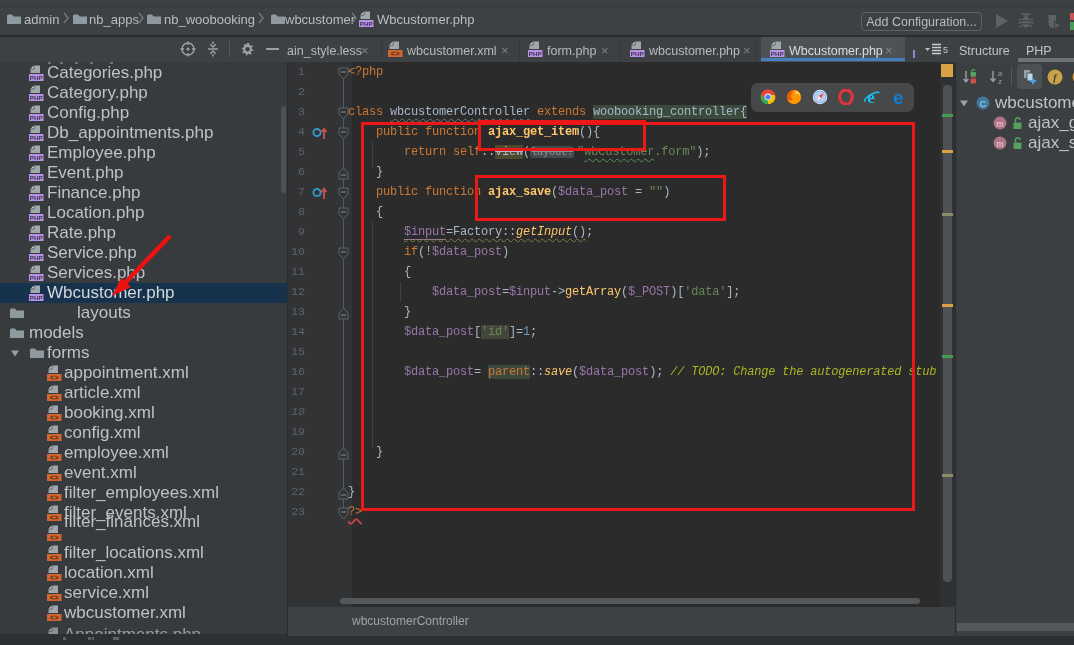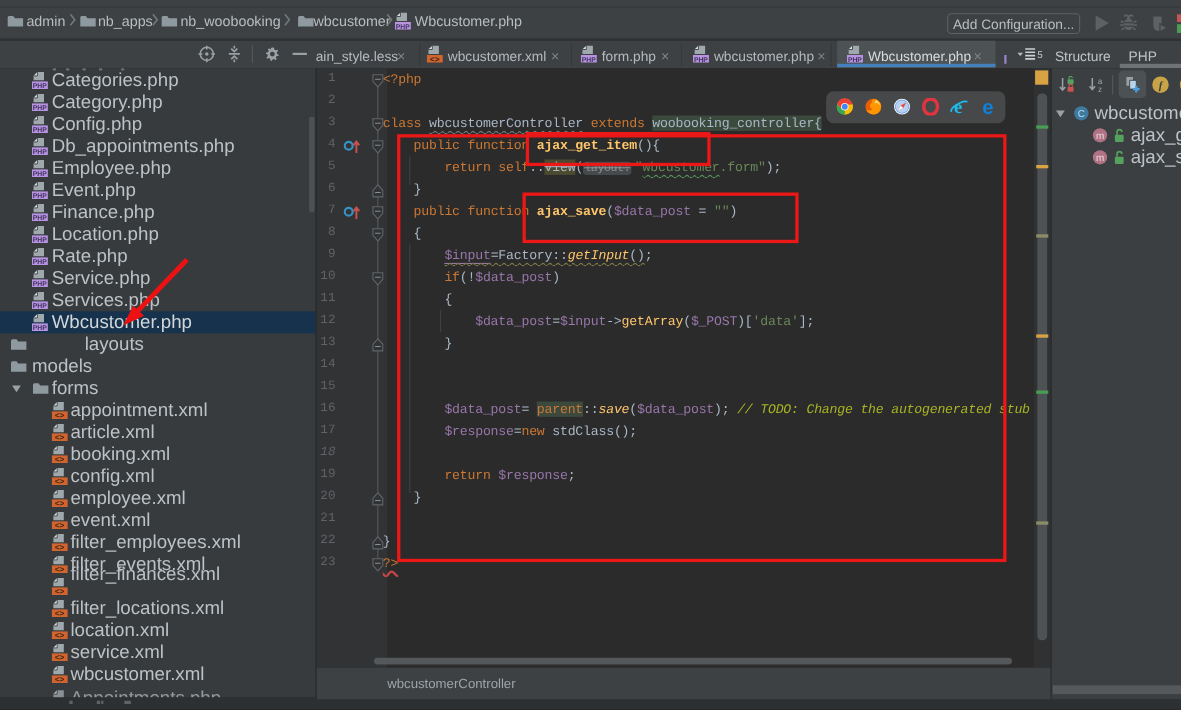--- a/index.html
+++ b/index.html
@@ -472,23 +472,22 @@
       <div class="codeline mono" style="top:60px;">    <span class="kw">public function </span><span class="fn">ajax_get_item</span><span class="pl">(){</span></div>
       <div class="codeline mono" style="top:80px;">        <span class="kw">return </span><span class="kw">self</span><span class="pl">::</span><span class="pl" style="background:#4c4a2f;text-decoration:line-through;">view</span><span class="pl">(</span><span style="color:#8b9092;background:#464a4c;border-radius:3px;text-decoration:line-through;font-size:10.5px;letter-spacing:-0.3px;padding:0 1px;margin-right:3px;">layout:</span><span class="str">"<span style="text-decoration:underline wavy #53915c 1px;text-underline-offset:3px;">wbcustomer</span>.form"</span><span class="pl">);</span></div>
       <div class="codeline mono" style="top:100px;">    <span class="pl">}</span></div>
       <div class="codeline mono" style="top:120px;font-family:Liberation Mono, monospace;">    <span class="kw">public function </span><span class="fn">ajax_save</span><span class="pl">(</span><span class="var">$data_post</span><span class="pl"> = </span><span class="str">""</span><span class="pl">)</span></div>
       <div class="codeline mono" style="top:140px;">    <span class="pl">{</span></div>
       <div class="codeline mono" style="top:160px;">        <span style="text-decoration:underline wavy #7d7a45 1px;text-underline-offset:3px;"><span class="var" style="border-bottom:1px solid #9876aa;">$input</span><span class="pl">=</span><span class="pl">Factory</span><span class="pl">::</span><span class="fnc" style="font-style:italic;">getInput</span><span class="pl">()</span></span><span class="pl">;</span></div>
       <div class="codeline mono" style="top:180px;">        <span class="kw">if</span><span class="pl">(!</span><span class="var">$data_post</span><span class="pl">)</span></div>
       <div class="codeline mono" style="top:200px;">        <span class="pl">{</span></div>
       <div class="codeline mono" style="top:220px;">            <span class="var">$data_post</span><span class="pl">=</span><span class="var">$input</span><span class="pl">-&gt;</span><span class="fnc">getArray</span><span class="pl">(</span><span class="var">$_POST</span><span class="pl">)[</span><span class="str">'data'</span><span class="pl">];</span></div>
       <div class="codeline mono" style="top:240px;">        <span class="pl">}</span></div>
+      <div class="codeline mono" style="top:260px;">        <span class="var">$data_post</span><span class="pl">[</span><span class="str" style="background:#44463a;">'id'</span><span class="pl">]=</span><span class="num">1</span><span class="pl">;</span></div>
       <div class="codeline mono" style="top:300px;">        <span class="var">$data_post</span><span class="pl">= </span><span class="kw" style="background:#3c4a3e;">parent</span><span class="pl">::</span><span class="fnc" style="font-style:italic;">save</span><span class="pl">(</span><span class="var">$data_post</span><span class="pl">); </span><span class="todo">// TODO: Change the autogenerated stub</span></div>
-      <div class="codeline mono" style="top:320px;">        <span class="var">$response</span><span class="pl">=</span><span class="kw">new </span><span class="pl">stdClass();</span></div>
-      <div class="codeline mono" style="top:360px;">        <span class="kw">return </span><span class="var">$response</span><span class="pl">;</span></div>
       <div class="codeline mono" style="top:380px;">    <span class="pl">}</span></div>
       <div class="codeline mono" style="top:420px;"><span class="pl">}</span></div>
       <div class="codeline mono" style="top:440px;"><span class="kw" style="text-decoration:underline wavy #c24444 1.5px;text-underline-offset:3px;">?&gt;</span></div>
       <div class="abs" style="left:463px;top:21px;width:163px;height:29px;">
         <div class="abs" style="left:0;top:0;width:163px;height:29px;background:#46484a;border-radius:7px;"></div>
         <svg class="abs" style="left:9px;top:6px;" width="16" height="16" viewBox="0 0 16 16">
           <circle cx="8" cy="8" r="7.2" fill="#fbbc05"></circle>
           <path d="M8 8 L8 15.2 A7.2 7.2 0 0 1 1.1 5.5 L4.9 9.8 Z" fill="#34a853"></path>
           <path d="M1.1 5.5 A7.2 7.2 0 0 1 15 6 L8 6 L4.9 9.8 Z" fill="#ea4335"></path>
           <path d="M15 6 A7.2 7.2 0 0 1 8 15.2 L11 8.5 Z" fill="#fbbc05"></path>

